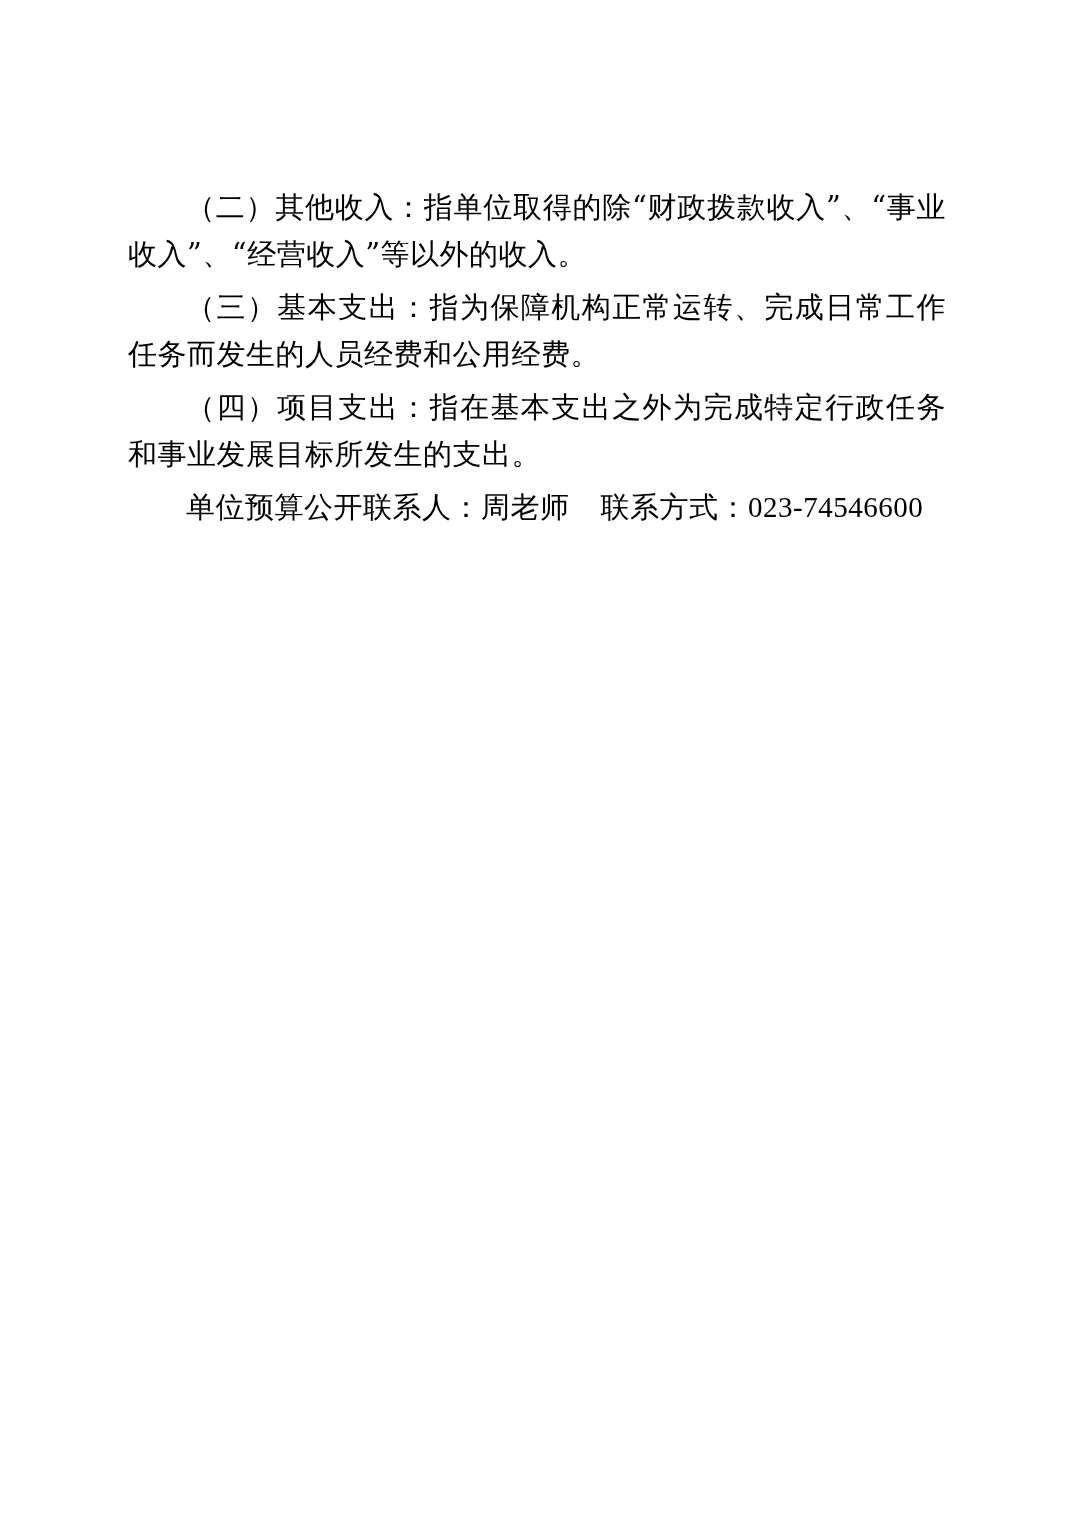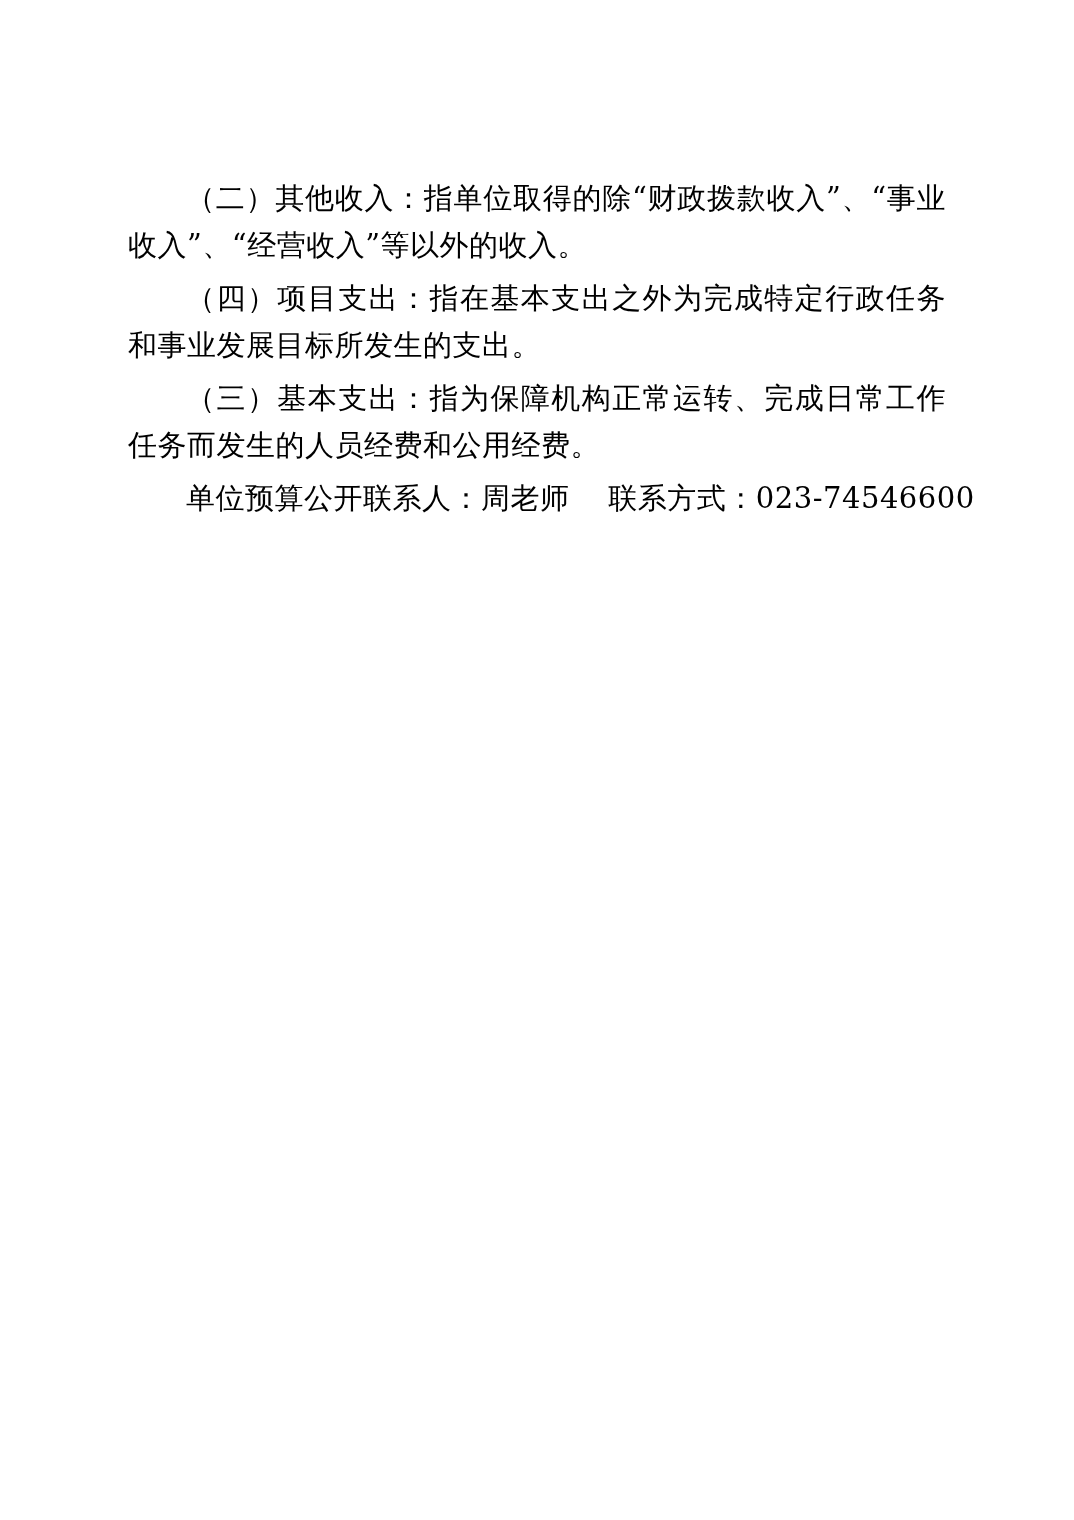--- a/index.html
+++ b/index.html
@@ -16,44 +16,46 @@
   .page {
     position: relative;
     width: 1074px;
     height: 1520px;
     box-sizing: border-box;
     padding: 175px 128px 0 128px;
     background: #ffffff;
   }
   .doc-body {
     width: 818px;
+    margin-top: 9px;
   }
   p.para {
     margin: 0 0 6px 0;
     font-size: 29px;
     line-height: 1.62;
     text-align: justify;
     text-justify: inter-ideograph;
     text-indent: 2em;
     letter-spacing: 0.5px;
     word-break: break-all;
     font-weight: 400;
   }
   p.contact {
     margin: 6px 0 0 0;
     font-size: 29px;
     line-height: 1.62;
     text-indent: 2em;
     letter-spacing: 0.5px;
     white-space: pre;
+    font-family: Liberation Serif, serif;
   }
 </style>
 </head>
 <body>
 
 <div class="page">
   <div class="doc-body">
     <p class="para">（二）其他收入：指单位取得的除“财政拨款收入”、“事业收入”、“经营收入”等以外的收入。</p>
+    <p class="para">（三）基本支出：指为保障机构正常运转、完成日常工作任务而发生的人员经费和公用经费。</p>
     <p class="para">（四）项目支出：指在基本支出之外为完成特定行政任务和事业发展目标所发生的支出。</p>
-    <p class="para">（三）基本支出：指为保障机构正常运转、完成日常工作任务而发生的人员经费和公用经费。</p>
     <p class="contact">单位预算公开联系人：周老师    联系方式：023-74546600</p>
   </div>
 </div>
 
 </body></html>

